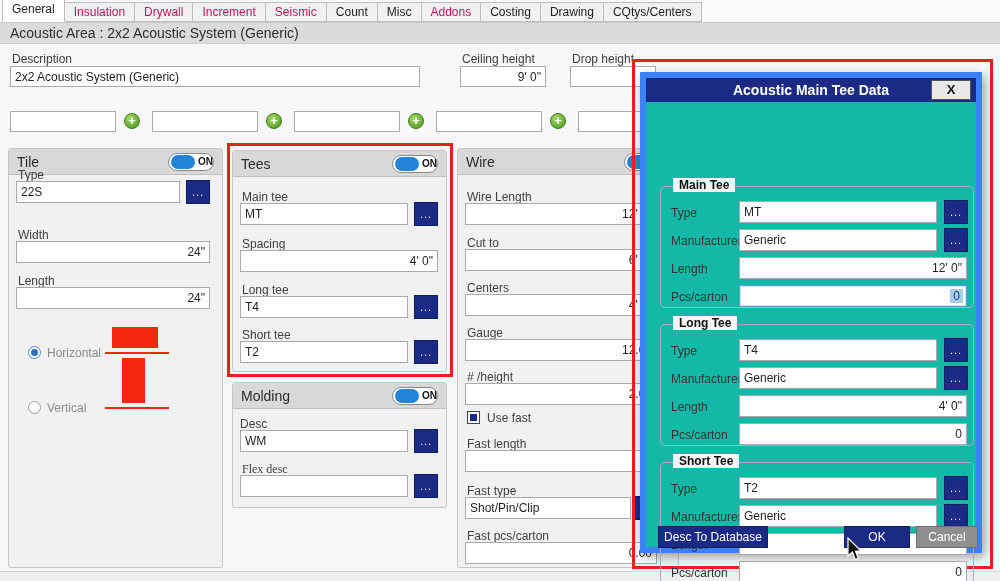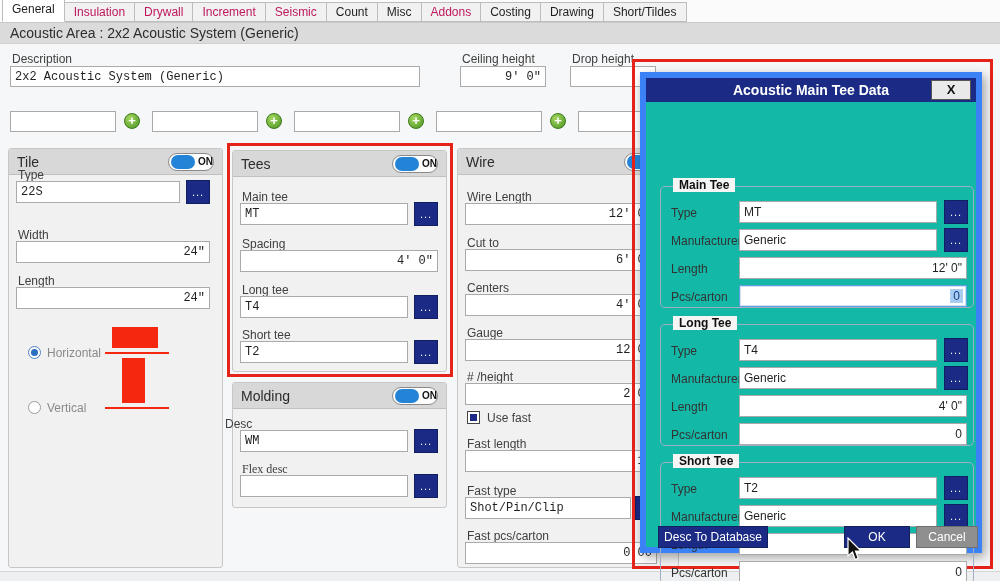--- a/index.html
+++ b/index.html
@@ -14,21 +14,21 @@
   .tab.accent { color:#be185d; }
   .tab.active { background:#ffffff; height:23px; border-bottom:1px solid #ffffff; position:relative; z-index:2; }
 
   
   .pagetitle { position:absolute; left:0; top:23px; width:1000px; height:21px; background:#dbdbdb;
                font-size:14px; color:#2d2d2d; line-height:21px; padding-left:10px; border-bottom:1px solid #cfcfcf; }
 
   
   .lbl { position:absolute; font-size:12px; color:#404040; white-space:nowrap; }
   .inp { position:absolute; border:1px solid #aaaaaa; background:#fff; font-size:12px; height:21px;
-         padding:0 4px; color:#1f1f1f; font-family:Liberation Mono, monospace; }
+         padding:0 4px; color:#1f1f1f; font-family:Liberation Sans, sans-serif; }
   .inp.num { text-align:right; }
   .dots { position:absolute; width:24px; height:24px; background:#1a2a85; color:#fff; border:1px solid #101f60;
           font-size:11px; letter-spacing:1px; line-height:10px; text-align:center; padding:0; font-family:inherit; cursor:pointer; }
   .plus { position:absolute; width:16px; height:16px; border-radius:50%;
           background:radial-gradient(circle at 35% 30%, #a3d75f, #4c9423); border:1px solid #3c7a1a;
           color:#fff; font-size:13px; font-weight:bold; text-align:center; line-height:14px; cursor:pointer; }
 
   
   .panel { position:absolute; background:#f1f1f1; border:1px solid #c7c7c7; border-radius:3px; }
   .phead { height:26px; background:#d8d8d8; border-bottom:1px solid #c0c0c0; display:flex; align-items:center;
@@ -86,21 +86,21 @@
   <span class="tab active">General</span>
   <span class="tab accent">Insulation</span>
   <span class="tab accent">Drywall</span>
   <span class="tab accent">Increment</span>
   <span class="tab accent">Seismic</span>
   <span class="tab">Count</span>
   <span class="tab">Misc</span>
   <span class="tab accent">Addons</span>
   <span class="tab">Costing</span>
   <span class="tab">Drawing</span>
-  <span class="tab">Short/Tildes</span>
+  <span class="tab">CQtys/Centers</span>
 </div>
 
 <div class="pagetitle">Acoustic Area : 2x2 Acoustic System (Generic)</div>
 
 <span class="lbl" style="left:12px; top:52px;">Description</span>
 <input class="inp" style="left: 10px; top: 66px; width: 410px;" value="2x2 Acoustic System (Generic)">
 
 <span class="lbl" style="left:462px; top:52px;">Ceiling height</span>
 <input class="inp num" style="left: 460px; top: 66px; width: 86px;" value="9' 0&quot;">
 
@@ -169,21 +169,21 @@
 
 <div class="panel" style="left:232px; top:382px; width:215px; height:126px;">
   <div class="phead">
     <span class="ptitle">Molding</span>
     <span class="toggle">
       <span class="knob"></span>
       <span class="toggle-txt">ON</span>
     </span>
   </div>
 </div>
-<span class="lbl" style="left:225px; top:417px;">Desc</span>
+<span class="lbl" style="left:240px; top:417px;">Desc</span>
 <input class="inp" style="left: 240px; top: 430px; width: 168px; height: 22px;" value="WM">
 <button class="dots" style="left:414px; top:429px;">...</button>
 <span class="lbl" style="left:242px; top:462px;font-family:Liberation Serif, serif;">Flex desc</span>
 <input class="inp" style="left: 240px; top: 475px; width: 168px; height: 22px;" value="">
 <button class="dots" style="left:414px; top:474px;">...</button>
 
 <div class="panel" style="left:457px; top:148px; width:222px; height:420px;">
   <div class="phead">
     <span class="ptitle">Wire</span>
     <span class="toggle">

